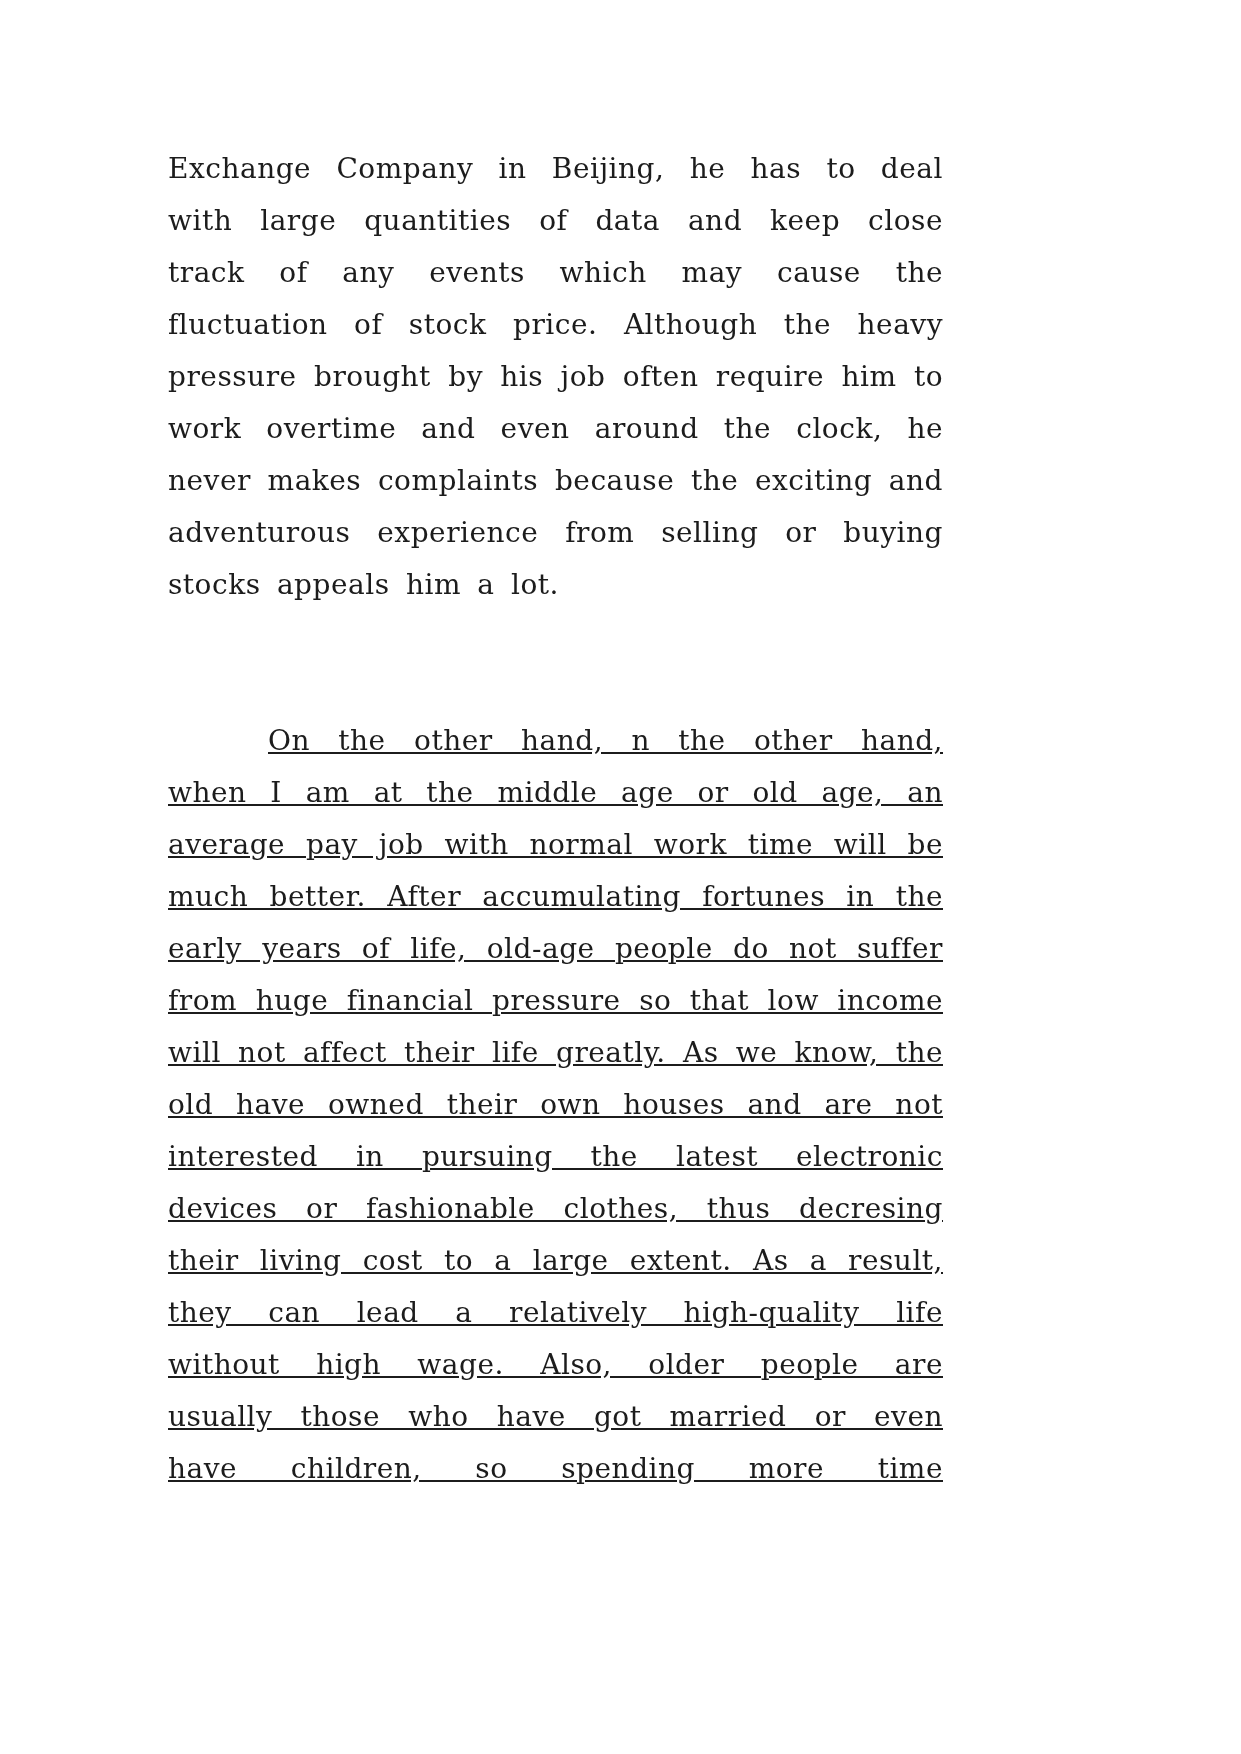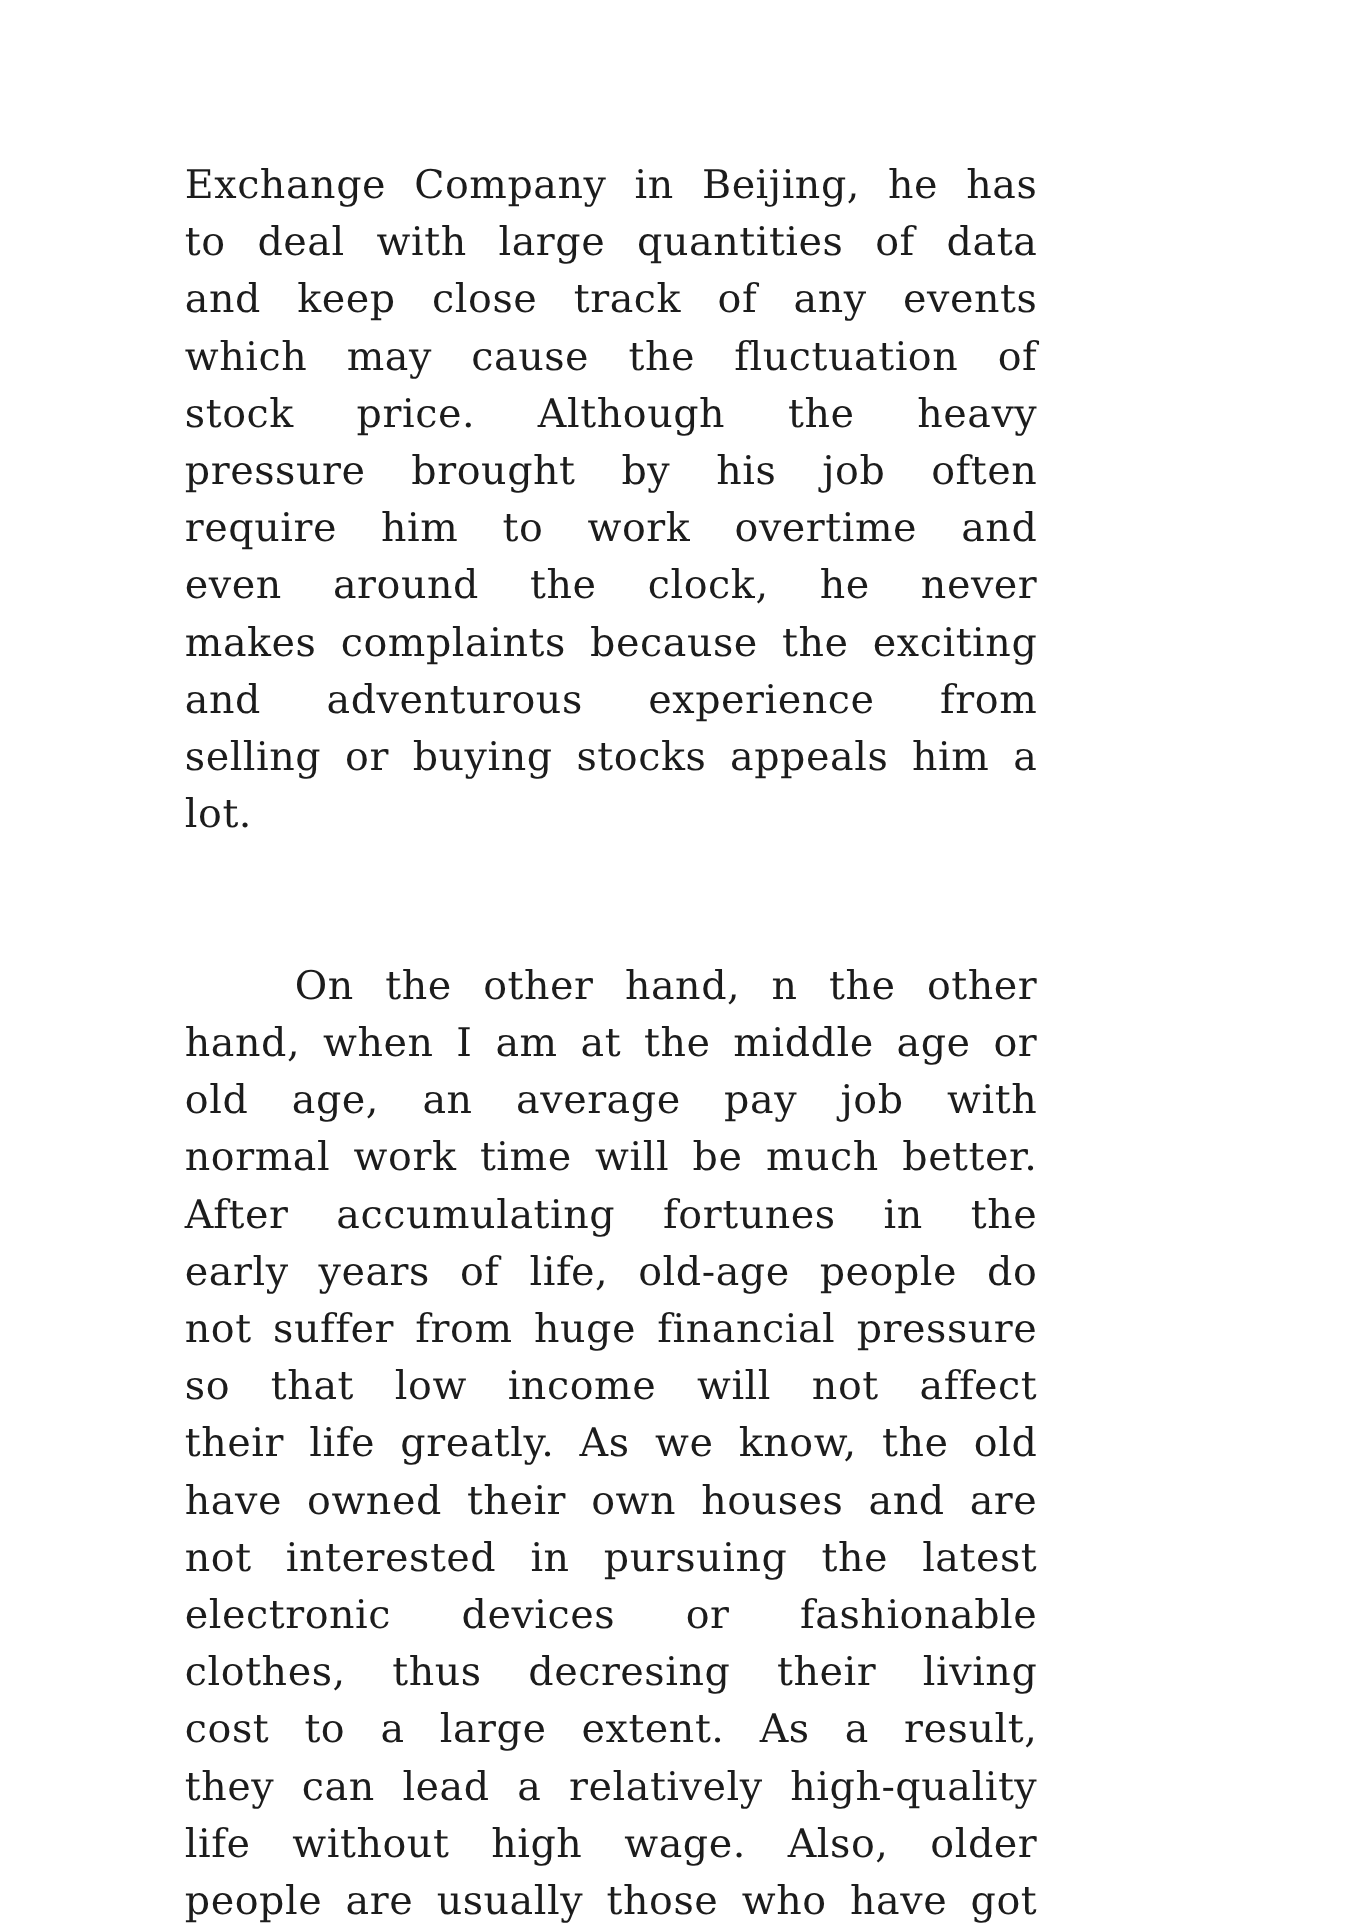--- a/index.html
+++ b/index.html
@@ -20,35 +20,36 @@
     background: #ffffff;
   }
   .content {
     position: absolute;
     top: 143px;
     left: 168px;
     width: 775px;
     color: #1c1c1c;
   }
   .para {
-    font-size: 36px;
+    font-size: 28px;
     line-height: 52px;
     letter-spacing: 0.5px;
     word-spacing: 7px;
     text-align: justify;
     margin: 0;
   }
   .para + .para {
     margin-top: 104px;
   }
   .para.indent {
     text-indent: 100px;
   }
   .para.justify-last {
     text-align-last: justify;
+    text-decoration: underline;
   }
 </style>
 </head>
 <body>
 
 <div class="page">
   <div class="content">
     <p class="para">Exchange Company in Beijing, he has to deal with large quantities of data and keep close track of any events which may cause the fluctuation of stock price. Although the heavy pressure brought by his job often require him to work overtime and even around the clock, he never makes complaints because the exciting and adventurous experience from selling or buying stocks appeals him a lot.</p>
     <p class="para indent justify-last">On the other hand, n the other hand, when I am at the middle age or old age, an average pay job with normal work time will be much better. After accumulating fortunes in the early years of life, old-age people do not suffer from huge financial pressure so that low income will not affect their life greatly. As we know, the old have owned their own houses and are not interested in pursuing the latest electronic devices or fashionable clothes, thus decresing their living cost to a large extent. As a result, they can lead a relatively high-quality life without high wage. Also, older people are usually those who have got married or even have children, so spending more time</p>
   </div>

